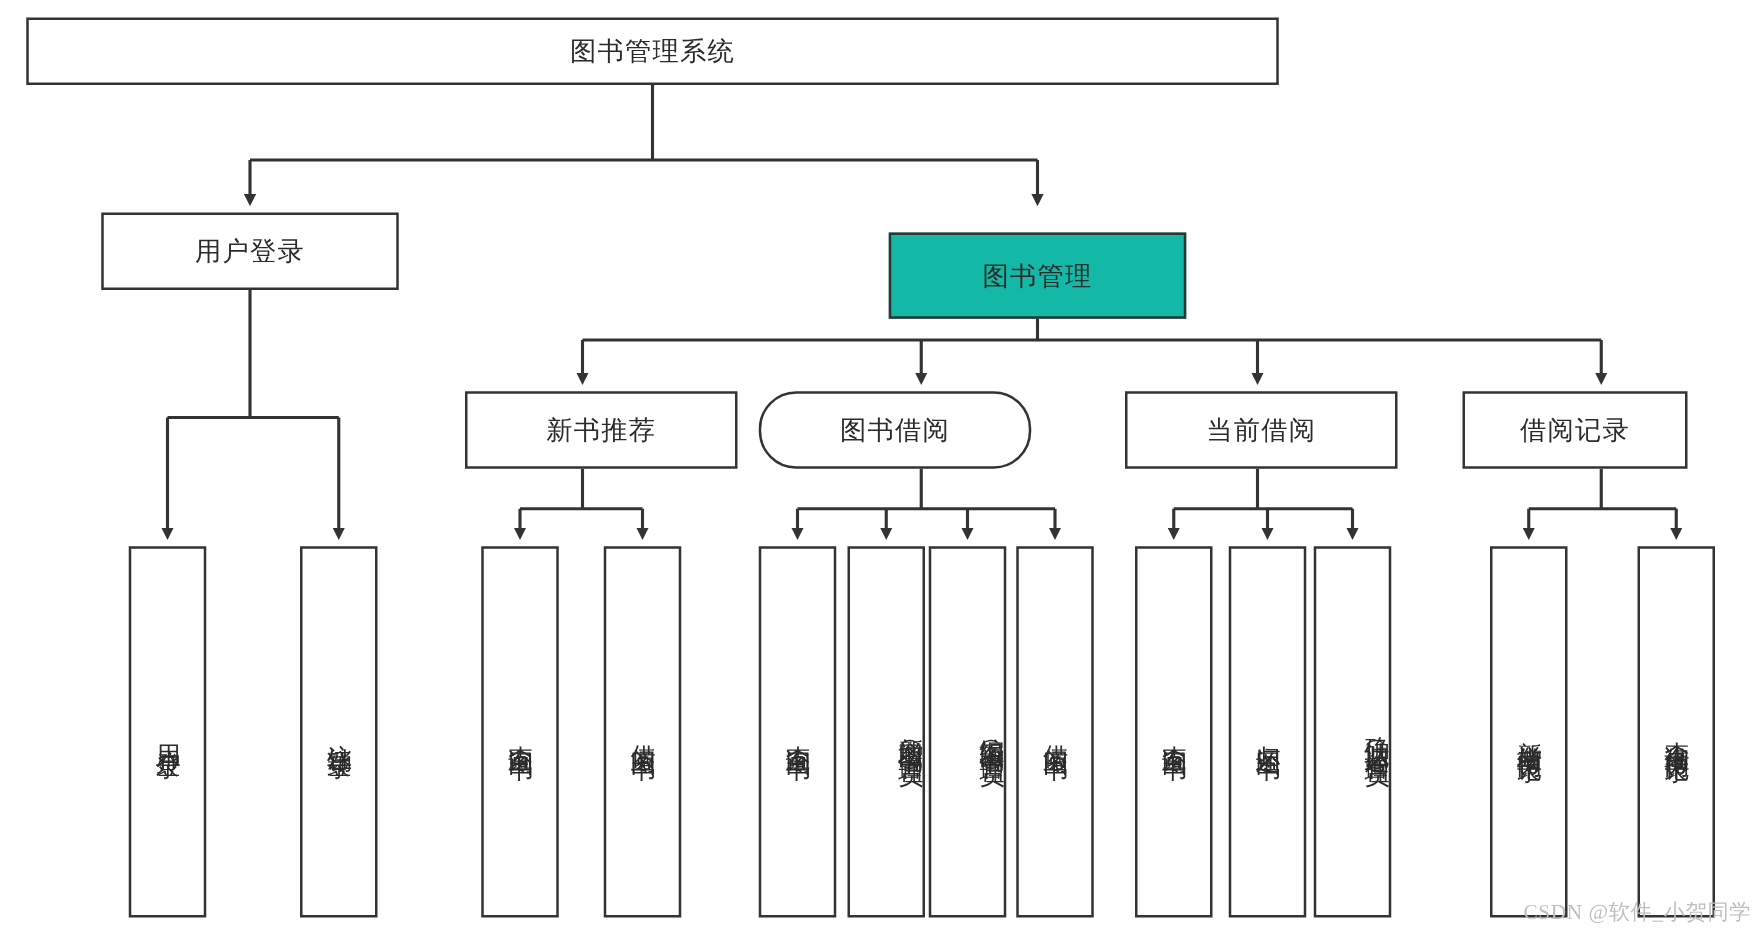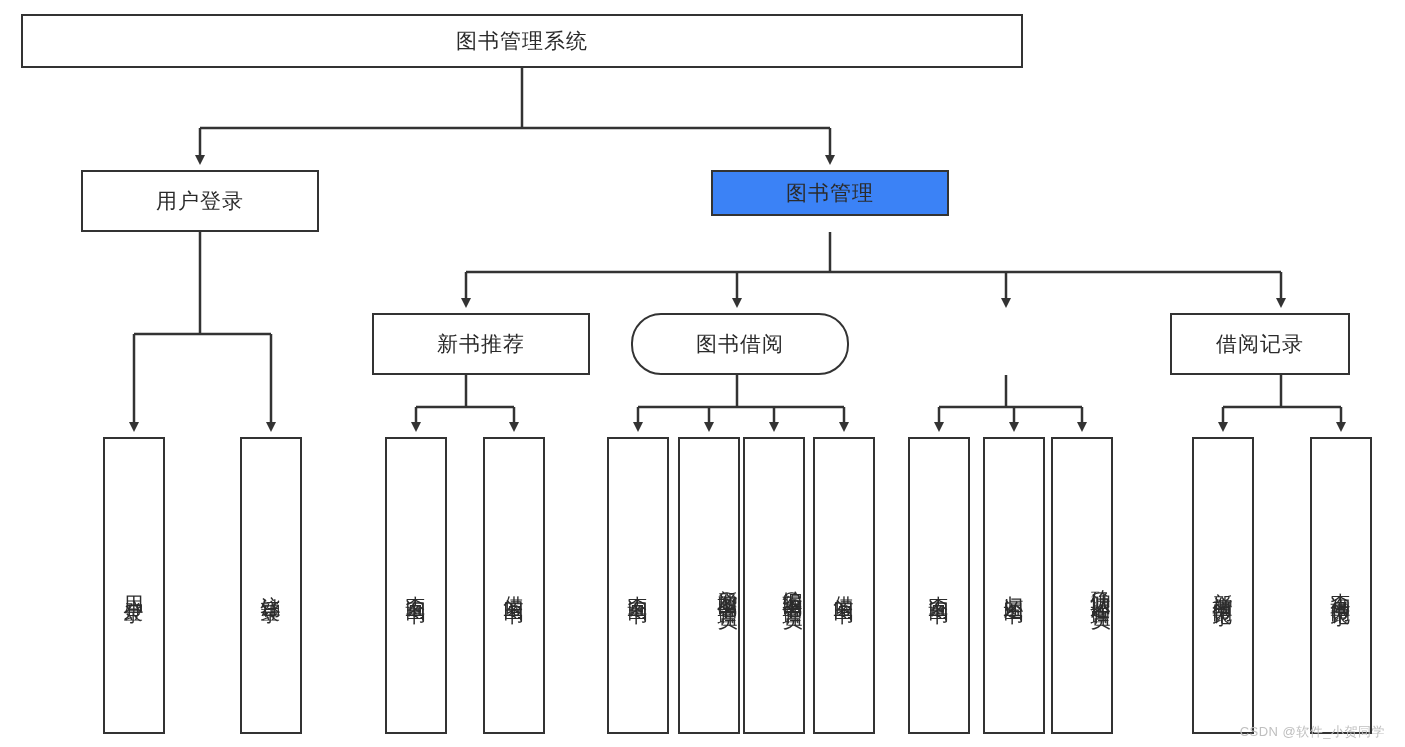--- a/index.html
+++ b/index.html
@@ -49,26 +49,27 @@
     align-items: flex-start;
     justify-content: center;
     padding-top: 4px;
   }
   .node-label {
     display: block;
     white-space: nowrap;
   }
   #watermark {
     position: absolute;
-    right: 20px;
+    right: 4px;
     bottom: 6px;
-    font-size: 13px;
+    font-size: 17px;
     color: #bfbfbf;
     letter-spacing: 0.5px;
     white-space: nowrap;
+    font-family: Liberation Serif, serif;
   }
 </style>
 </head>
 <body>
 
 <div id="canvas">
 
   <svg id="connectors" viewBox="0 0 1405 747">
     <defs>
       <marker id="arrow" markerWidth="10" markerHeight="10" refX="1" refY="5" orient="auto" markerUnits="userSpaceOnUse">
@@ -131,29 +132,32 @@
     </g>
   </svg>
 
   <div class="node horiz" id="node-root" style="left: 21px; top: 14px; width: 1002px; height: 54px; border-color: rgb(51, 51, 51); background: rgb(255, 255, 255); color: rgb(43, 43, 43);">
     <span class="node-label">图书管理系统</span>
   </div>
 
   <div class="node horiz" id="node-l2-0" style="left: 81px; top: 170px; width: 238px; height: 62px; border-color: rgb(51, 51, 51); background: rgb(255, 255, 255); color: rgb(43, 43, 43);">
     <span class="node-label">用户登录</span>
   </div>
-  <div class="node horiz" id="node-l2-1" style="left: 711px; top: 170px; width: 238px; height: 46px; border-color: rgb(51, 51, 51); background: #3b82f6; color: rgb(43, 43, 43);">
+  <div class="node horiz" id="node-l2-1" style="left: 711px; top: 186px; width: 238px; height: 69px; border-color: rgb(51, 51, 51); background: #14b8a6; color: rgb(43, 43, 43);">
     <span class="node-label">图书管理</span>
   </div>
 
   <div class="node horiz" id="node-l3-0" style="left: 360px; top: 313px; width: 218px; height: 62px; border-color: rgb(51, 51, 51); background: rgb(255, 255, 255); color: rgb(43, 43, 43); margin-left: 12px;">
     <span class="node-label">新书推荐</span>
   </div>
-  <div class="node horiz" id="node-l3-1" style="left: 631px; top: 313px; width: 218px; height: 62px; border-color: rgb(51, 51, 51); background: rgb(255, 255, 255); color: rgb(43, 43, 43); border-radius: 30px;">
+  <div class="node horiz" id="node-l3-1" style="left: 607px; top: 313px; width: 218px; height: 62px; border-color: rgb(51, 51, 51); background: rgb(255, 255, 255); color: rgb(43, 43, 43); border-radius: 30px;">
     <span class="node-label">图书借阅</span>
+  </div>
+  <div class="node horiz" id="node-l3-2" style="left: 900px; top: 313px; width: 218px; height: 62px; border-color: rgb(51, 51, 51); background: rgb(255, 255, 255); color: rgb(43, 43, 43);">
+    <span class="node-label">当前借阅</span>
   </div>
   <div class="node horiz" id="node-l3-3" style="left: 1170px; top: 313px; width: 180px; height: 62px; border-color: rgb(51, 51, 51); background: rgb(255, 255, 255); color: rgb(43, 43, 43);">
     <span class="node-label">借阅记录</span>
   </div>
 
   <div class="node vert" id="node-leaf-0" style="left: 103px; top: 437px; width: 62px; height: 297px; align-items: center; padding-top: 0px; border-color: rgb(51, 51, 51); background: rgb(255, 255, 255); color: rgb(43, 43, 43);">
     <span class="node-label">用户登录</span>
   </div>
   <div class="node vert" id="node-leaf-1" style="left: 240px; top: 437px; width: 62px; height: 297px; align-items: center; padding-top: 0px; border-color: rgb(51, 51, 51); background: rgb(255, 255, 255); color: rgb(43, 43, 43);">
     <span class="node-label">注销登录</span>

